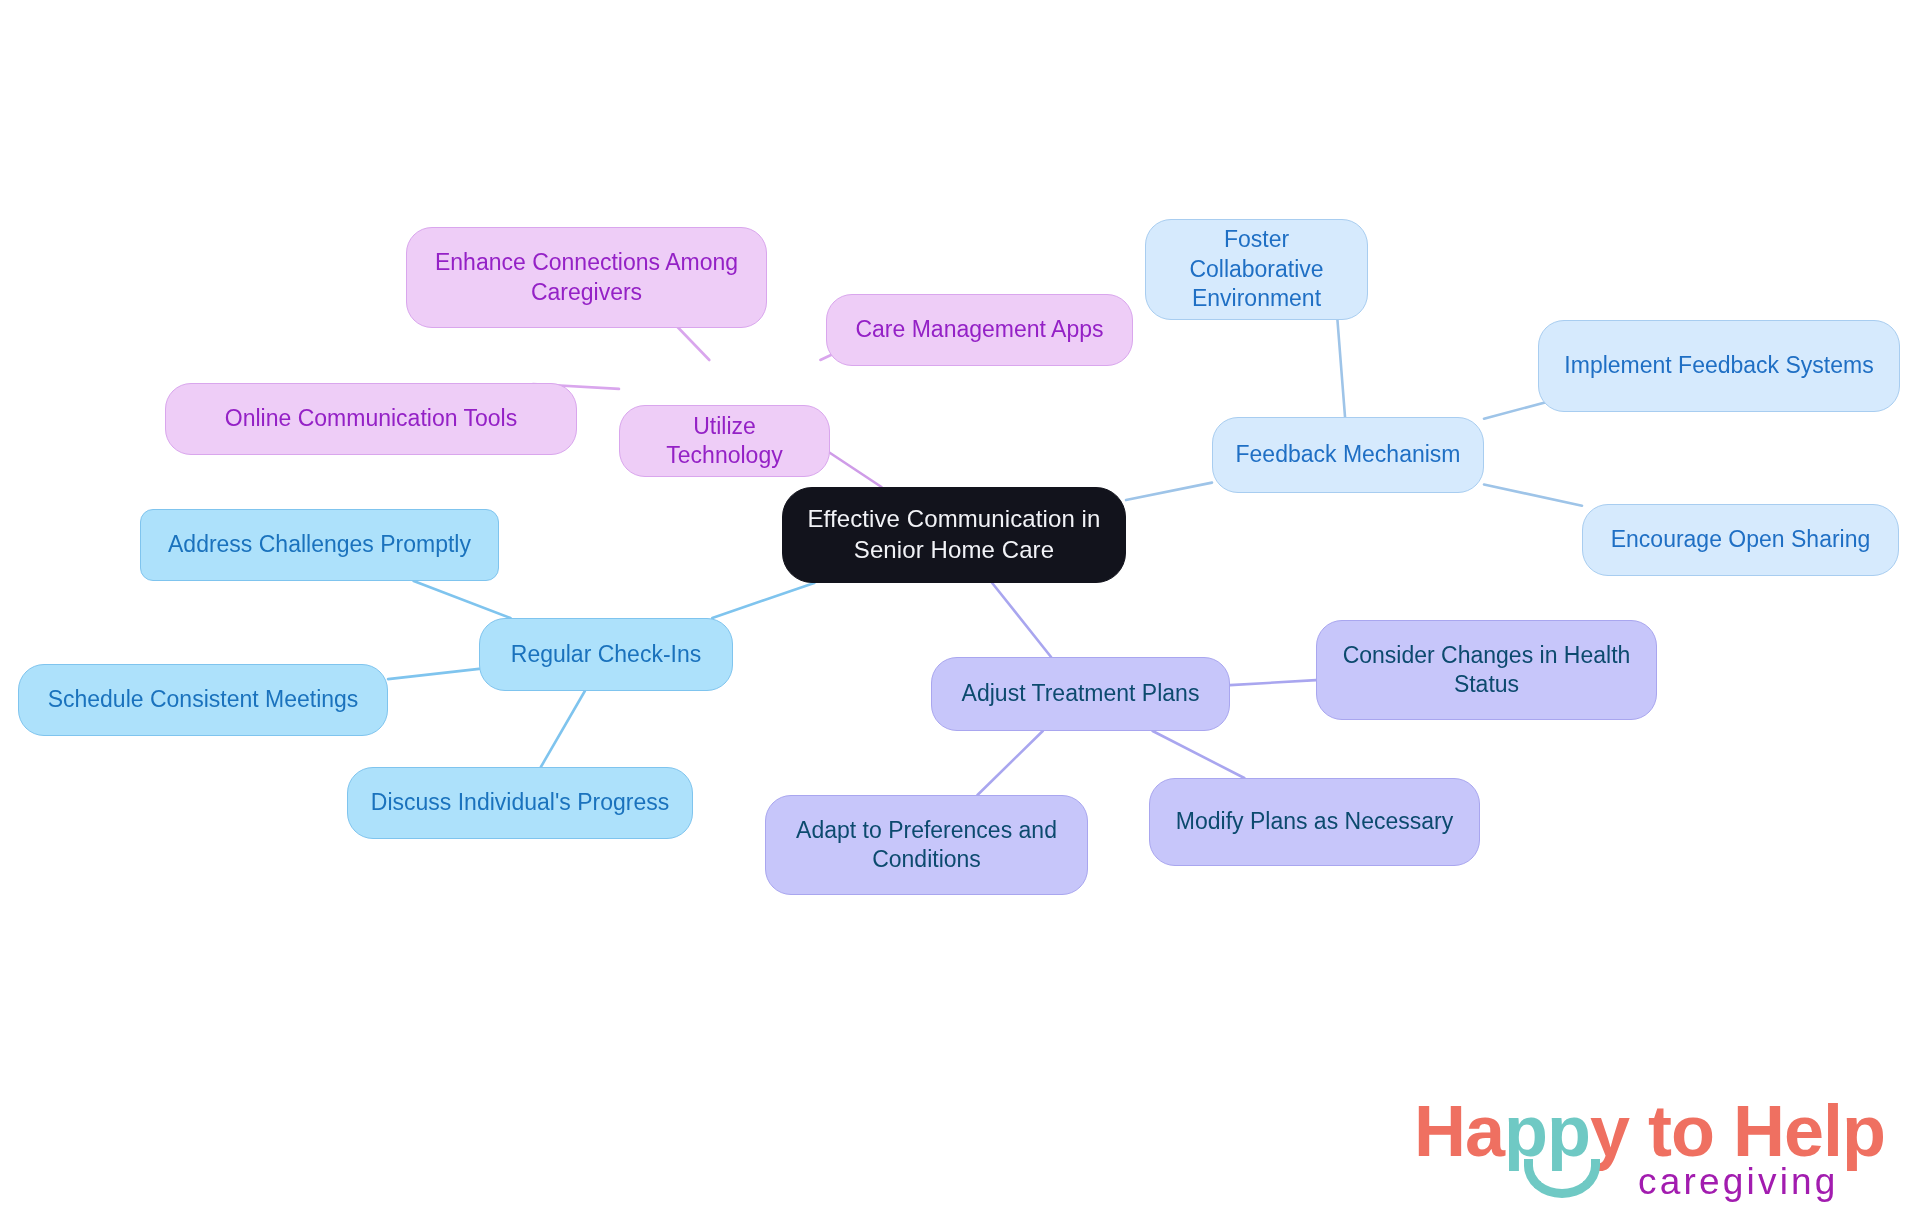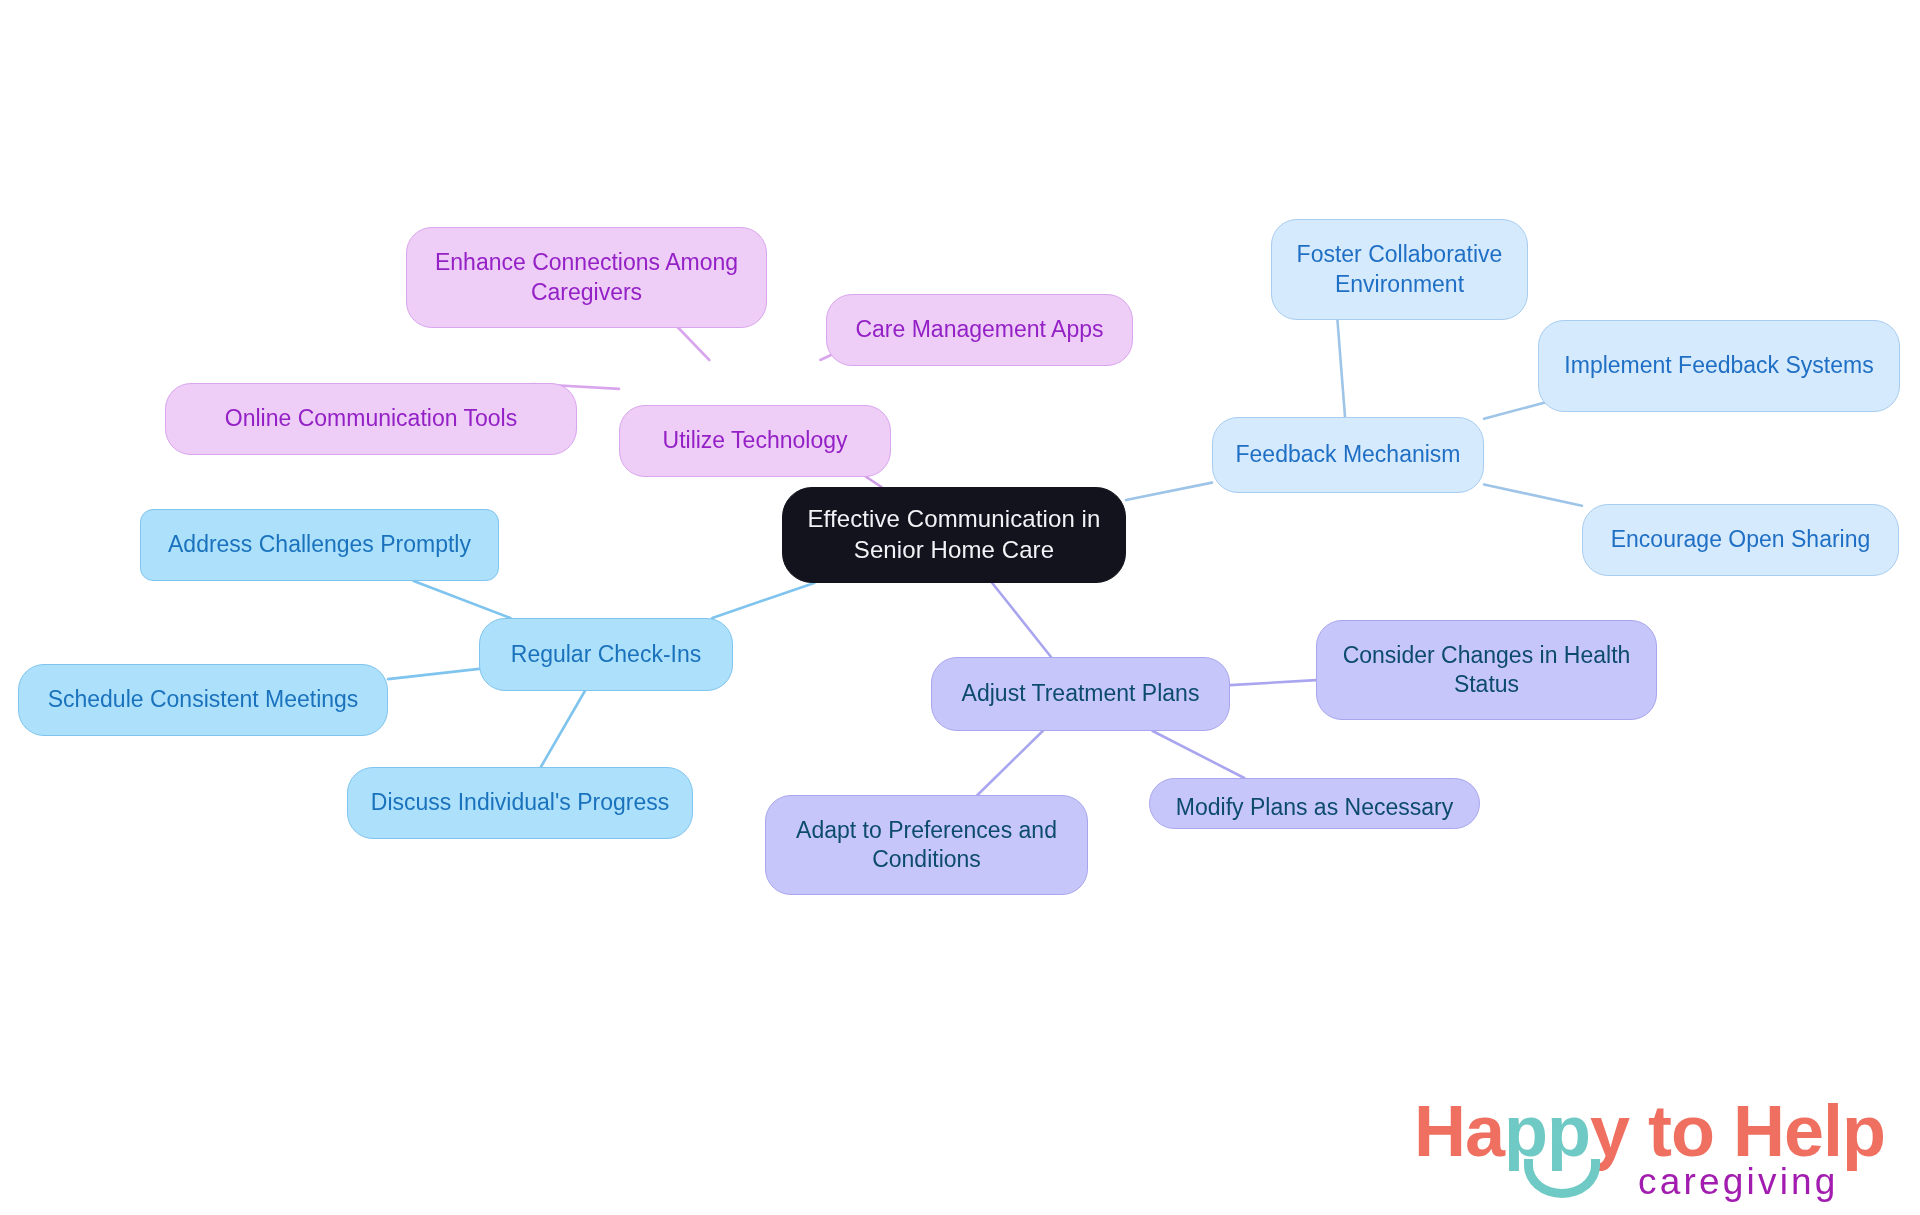--- a/index.html
+++ b/index.html
@@ -135,38 +135,38 @@
       <line x1="584.8619528619529" y1="691" x2="540.8484848484849" y2="767" stroke="#7fc4ee" stroke-width="2.6" stroke-linecap="round"></line>
       <line x1="992.188679245283" y1="583" x2="1051.062893081761" y2="657" stroke="#a9a6ef" stroke-width="2.6" stroke-linecap="round"></line>
       <line x1="1230" y1="685.1625615763547" x2="1316" y2="680.0788177339901" stroke="#a9a6ef" stroke-width="2.6" stroke-linecap="round"></line>
       <line x1="1152.65" y1="731" x2="1244.3" y2="778" stroke="#a9a6ef" stroke-width="2.6" stroke-linecap="round"></line>
       <line x1="1042.7649006622516" y1="731" x2="977.4933774834437" y2="795" stroke="#a9a6ef" stroke-width="2.6" stroke-linecap="round"></line>
     </svg>
 
   <div id="node-layer">
       <div class="node root" style="left: 782px; top: 487px; width: 344px; height: 96px;"><span>Effective Communication in
 Senior Home Care</span></div>
-      <div class="node purple" style="left: 619px; top: 360px; width: 272px; height: 72px;"><span>Utilize Technology</span></div>
+      <div class="node purple" style="left: 619px; top: 360px; width: 211px; height: 72px;"><span>Utilize Technology</span></div>
       <div class="node purple" style="left: 406px; top: 182px; width: 361px; height: 101px;"><span>Enhance Connections Among
 Caregivers</span></div>
       <div class="node purple" style="left: 826px; top: 249px; width: 307px; height: 72px;"><span>Care Management Apps</span></div>
       <div class="node purple" style="left: 165px; top: 338px; width: 412px; height: 72px;"><span>Online Communication Tools</span></div>
       <div class="node blue-a" style="left: 1212px; top: 417px; width: 272px; height: 76px;"><span>Feedback Mechanism</span></div>
-      <div class="node blue-a" style="left: 1271px; top: 219px; width: 257px; height: 101px;"><span>Foster Collaborative
+      <div class="node blue-a" style="left: 1145px; top: 219px; width: 223px; height: 101px;"><span>Foster Collaborative
 Environment</span></div>
       <div class="node blue-a" style="left: 1538px; top: 320px; width: 362px; height: 92px;"><span>Implement Feedback Systems</span></div>
       <div class="node blue-a" style="left: 1582px; top: 504px; width: 317px; height: 72px;"><span>Encourage Open Sharing</span></div>
       <div class="node blue-b" style="left: 479px; top: 618px; width: 254px; height: 73px;"><span>Regular Check-Ins</span></div>
       <div class="node blue-b" style="left: 140px; top: 509px; width: 359px; height: 72px; border-radius: 13px;"><span>Address Challenges Promptly</span></div>
       <div class="node blue-b" style="left: 18px; top: 664px; width: 370px; height: 72px;"><span>Schedule Consistent Meetings</span></div>
       <div class="node blue-b" style="left: 347px; top: 767px; width: 346px; height: 72px;"><span>Discuss Individual's Progress</span></div>
       <div class="node periwinkle" style="left: 931px; top: 657px; width: 299px; height: 74px;"><span>Adjust Treatment Plans</span></div>
       <div class="node periwinkle" style="left: 1316px; top: 620px; width: 341px; height: 100px;"><span>Consider Changes in Health
 Status</span></div>
-      <div class="node periwinkle" style="left: 1149px; top: 778px; width: 331px; height: 51px; align-items: flex-end;"><span>Modify Plans as Necessary</span></div>
+      <div class="node periwinkle" style="left: 1149px; top: 778px; width: 331px; height: 88px;"><span>Modify Plans as Necessary</span></div>
       <div class="node periwinkle" style="left: 765px; top: 795px; width: 323px; height: 100px;"><span>Adapt to Preferences and
 Conditions</span></div>
     </div>
 
   <div id="logo">
     <div id="logo-wordmark"><span class="logo-coral">Ha</span><span class="logo-teal">pp</span><span class="logo-coral">y</span><span class="logo-coral"> to Help</span></div>
     <div id="logo-smile"></div>
     <div id="logo-sub">caregiving</div>
   </div>
 

